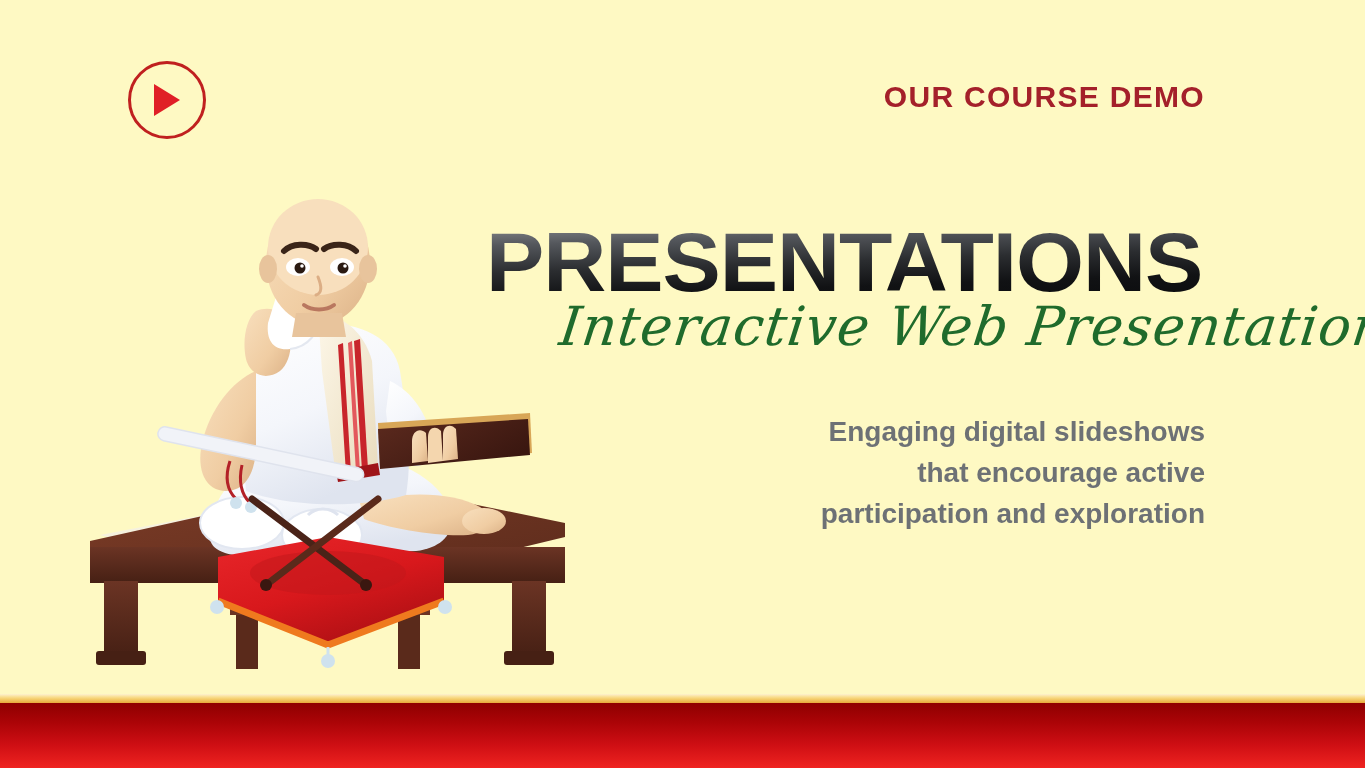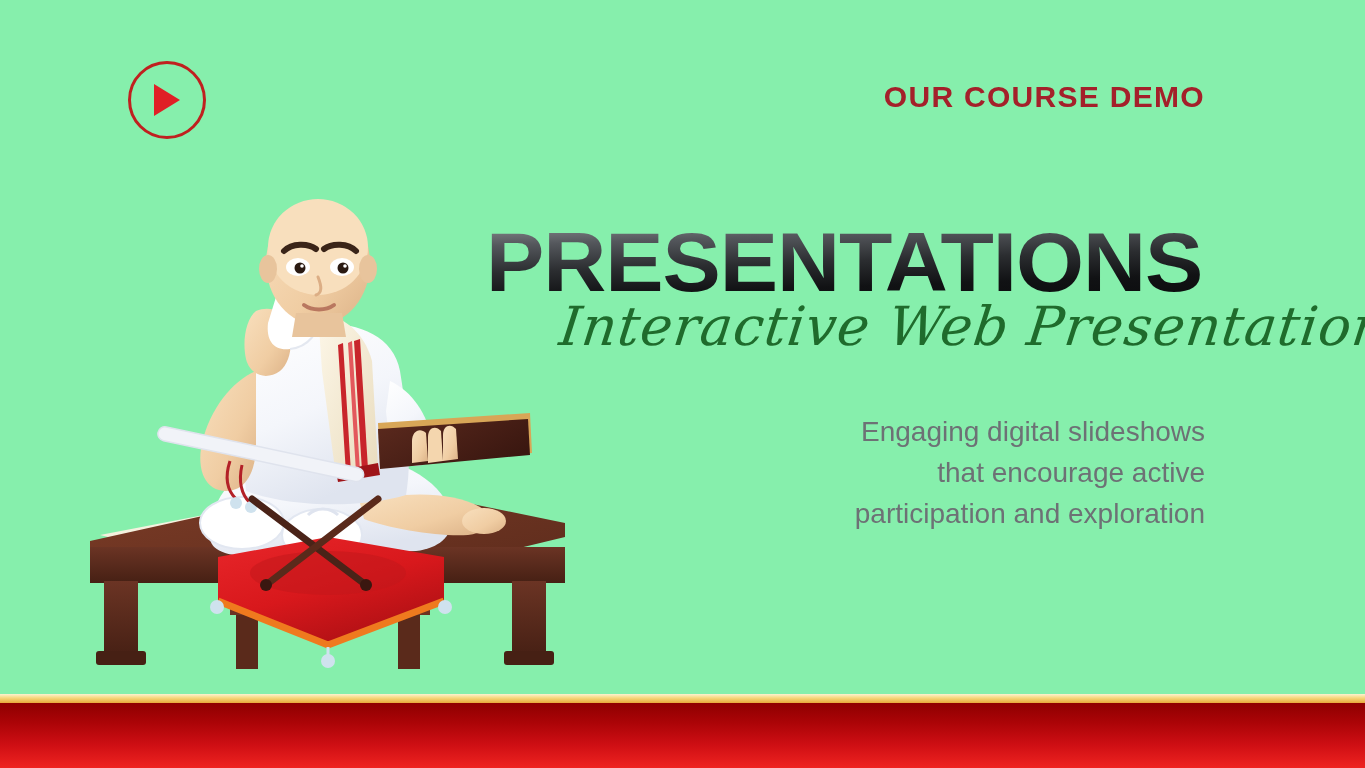--- a/index.html
+++ b/index.html
@@ -2,21 +2,21 @@
 <html><head>
 <meta charset="utf-8">
 <style>
   html,body{margin:0;padding:0;}
   body{
     width:1365px;height:768px;overflow:hidden;
     background:#ffffff;
     font-family:"Liberation Sans", sans-serif;
     position:relative;
   }
-  .slide{position:absolute;inset:0;background:#86efac;overflow:hidden;}
+  .slide{position:absolute;inset:0;background:#fef9c3;overflow:hidden;}
 
   
   .play-badge{
     position:absolute;left:128px;top:61px;width:78px;height:78px;
     border-radius:50%;
     border:3px solid #c0201f;
     box-sizing:border-box;
     display:flex;align-items:center;justify-content:center;
     cursor:pointer;
   }
@@ -64,20 +64,21 @@
     text-align:left;
   }
 
   
   .body-copy{
     position:absolute;right:160px;top:412px;width:430px;
     font-size:28px;line-height:1.46;
     color:#6d7175;
     text-align:right;
     white-space:pre-line;
+    font-weight:bold;
   }
 
   
   .gold-band{
     position:absolute;left:0;right:0;top:694px;height:9px;
     background:linear-gradient(180deg,#fdf2cf 0%,#f7d67a 45%,#e8a93a 100%);
   }
   .red-band{
     position:absolute;left:0;right:0;top:703px;height:65px;
     background:linear-gradient(180deg,#8f0000 0%,#ab0407 30%,#cf0f14 65%,#ef2320 100%);

